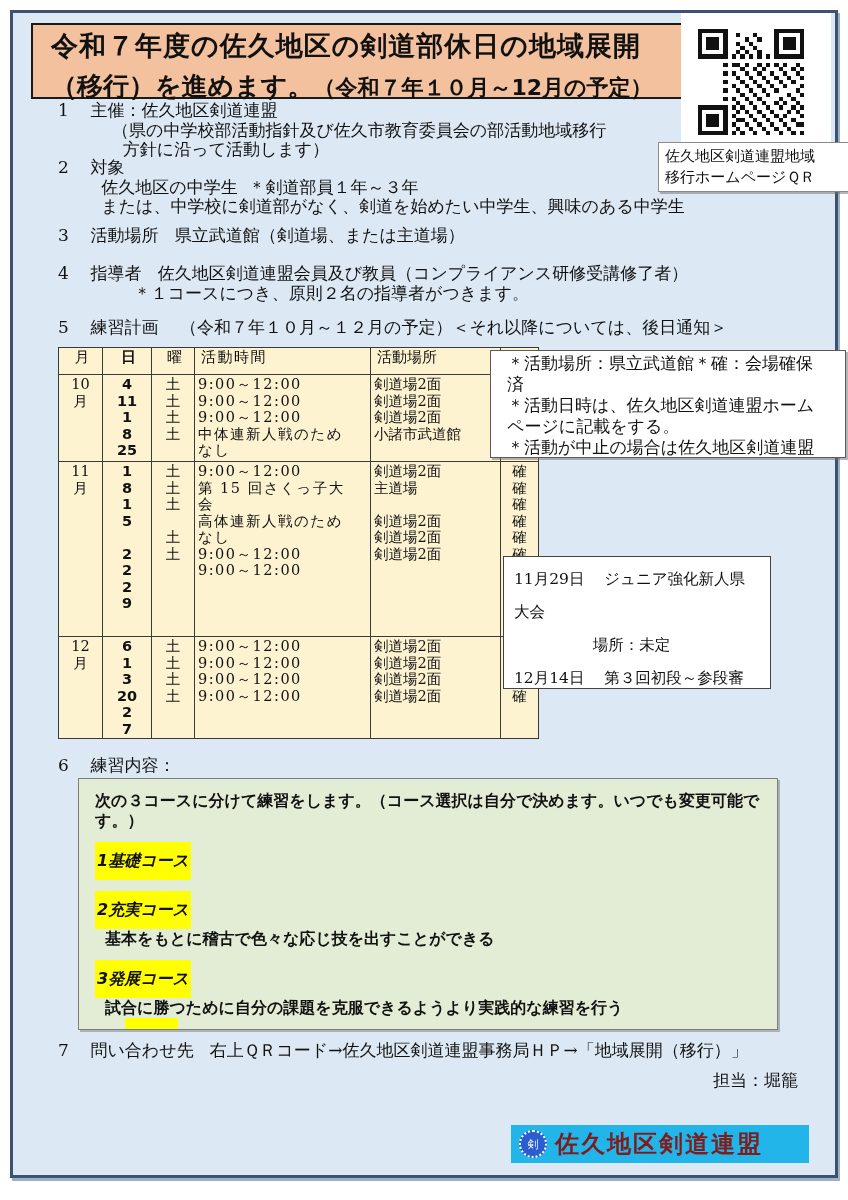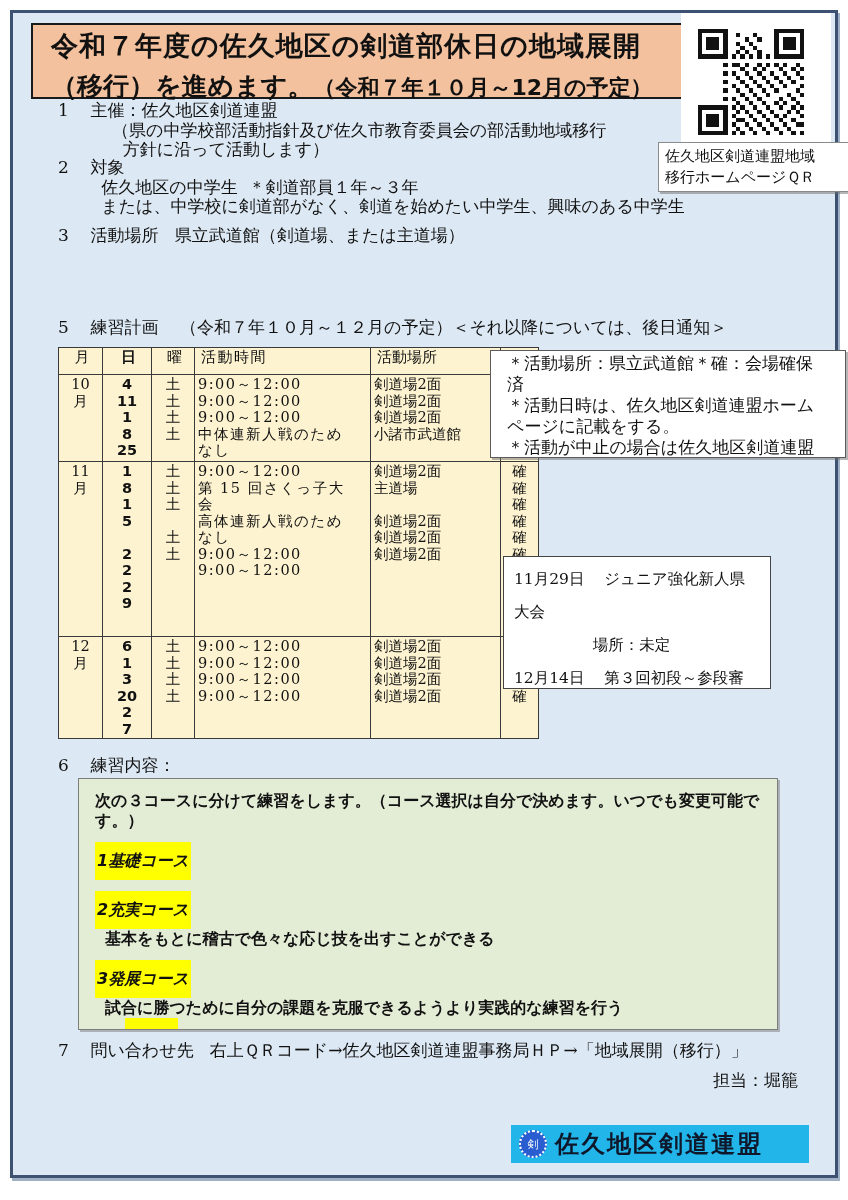--- a/index.html
+++ b/index.html
@@ -54,21 +54,21 @@
   .green .gap{height:11px;}
   .green .hl{display:inline-block;background:#ffff00;padding:9px 2px;font-style:italic;}
   .green .desc{padding-left:10px;}
   .green .more{padding-left:30px;}
   
   .footer-logo{position:absolute;left:498px;top:1112px;width:298px;height:38px;background:#22b5ea;
          display:flex;align-items:center;gap:8px;padding:0 8px;box-sizing:border-box;}
   .emblem{width:28px;height:28px;border-radius:50%;background:#2a5ed0;border:2px dotted #fff;
          box-sizing:border-box;color:#fff;font-size:11px;display:flex;align-items:center;
          justify-content:center;font-family:"DejaVu Sans",sans-serif;}
-  .org-name{color:#0f172a;font-family:"DejaVu Sans",sans-serif;font-weight:bold;font-size:24px;
+  .org-name{color:#7f1d1d;font-family:"DejaVu Sans",sans-serif;font-weight:bold;font-size:24px;
          letter-spacing:2px;white-space:nowrap;}
 </style>
 </head>
 <body>
 
 <div class="frame">
 
   <div class="banner">
     <div class="l1">令和７年度の佐久地区の剣道部休日の地域展開</div>
     <div class="l2"><span>（移行）を進めます。</span><span class="sub">（令和７年１０月～12月の予定）</span></div>
@@ -118,20 +118,22 @@
   <div class="qr-caption">佐久地区剣道連盟地域
 移行ホームページＱＲ</div>
 
   <div class="sec sec1">1    主催：佐久地区剣道連盟
           （県の中学校部活動指針及び佐久市教育委員会の部活動地域移行
             方針に沿って活動します）</div>
   <div class="sec sec2">2    対象
         佐久地区の中学生  ＊剣道部員１年～３年
         または、中学校に剣道部がなく、剣道を始めたい中学生、興味のある中学生</div>
   <div class="sec sec3">3    活動場所   県立武道館（剣道場、または主道場）</div>
+  <div class="sec sec4">4    指導者   佐久地区剣道連盟会員及び教員（コンプライアンス研修受講修了者）
+              ＊１コースにつき、原則２名の指導者がつきます。</div>
   <div class="sec sec5">5    練習計画    （令和７年１０月～１２月の予定）＜それ以降については、後日通知＞</div>
 
   <table class="sched">
     <tbody>
         <tr>
       <th class="c-month">月</th>
       <th class="c-day">日</th>
       <th class="c-yobi">曜</th>
       <th class="c-time">活動時間</th>
       <th class="c-place">活動場所</th>

